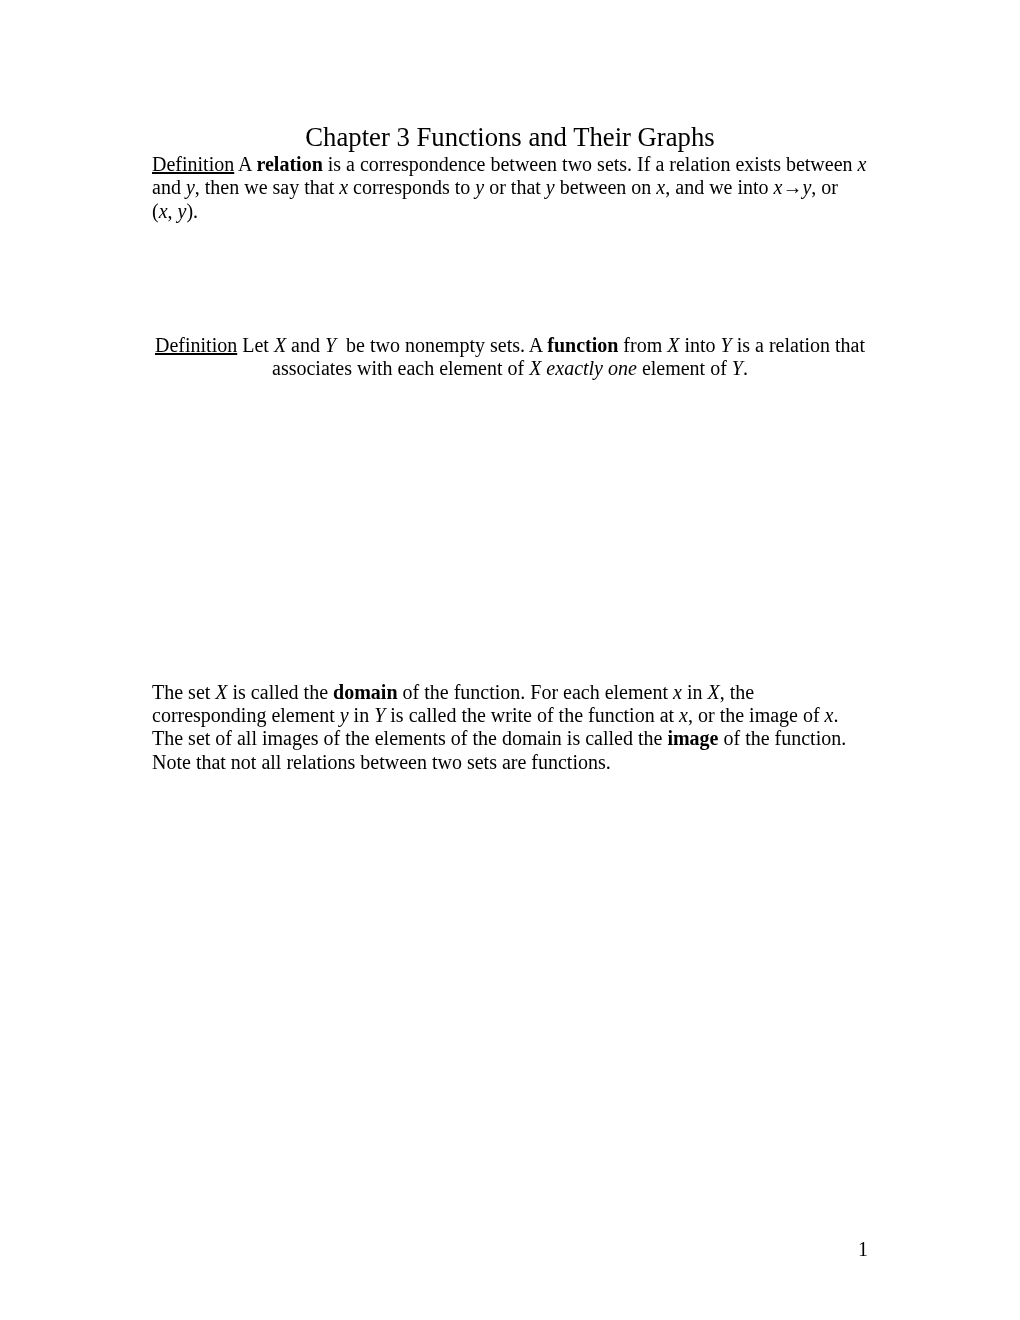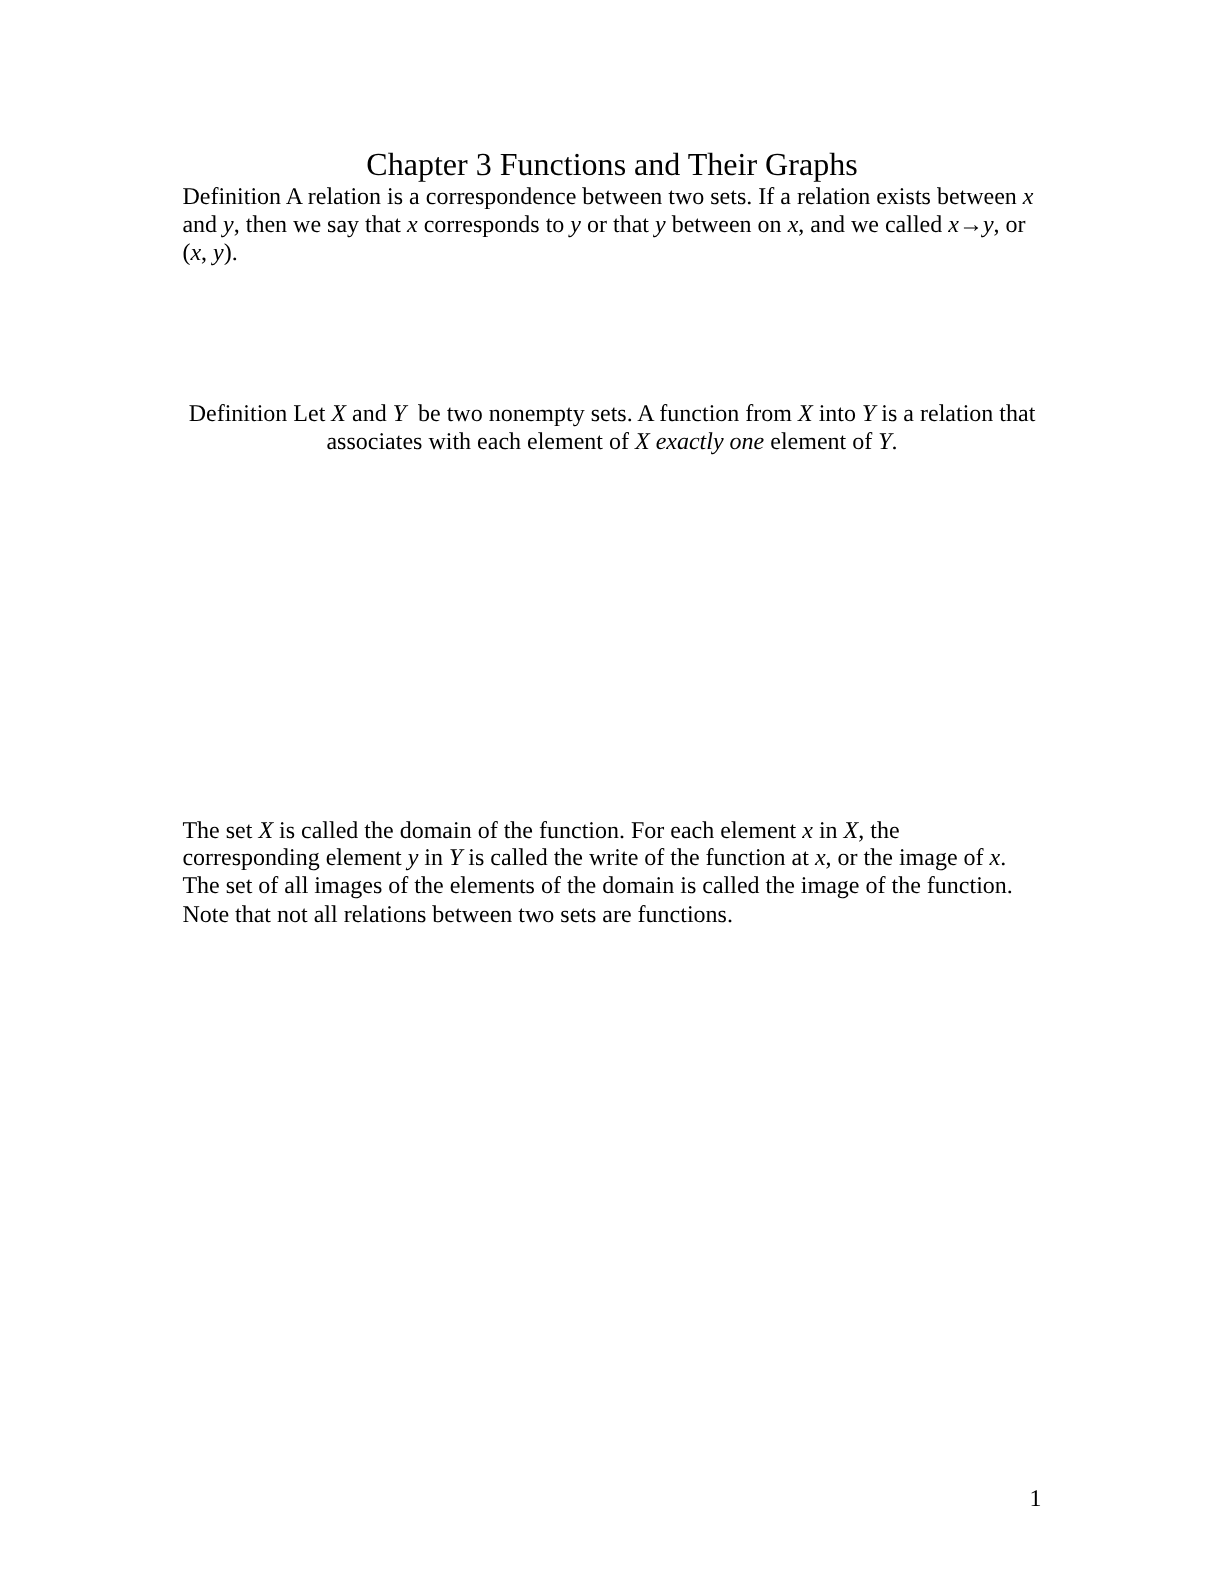--- a/index.html
+++ b/index.html
@@ -53,32 +53,32 @@
   .para-domain-range { margin-top: 300px; }
   .para-example-1 { margin-top: 22px; }
   .page-number {
     position: absolute;
     top: 1238px;
     right: 152px;
     font-size: 20px;
     line-height: 23.33px;
     text-align: right;
   }
-  .u { }
-  .b { font-weight: normal; margin-top: 48px; }
+  .u { text-decoration: underline; }
+  .b { font-weight: bold; margin-top: 48px; }
   .i { font-style: italic; }
 </style>
 </head>
 <body>
 
 <div class="page">
   <div class="page-content">
     <div class="doc-title">Chapter 3 Functions and Their Graphs</div>
     <div class="para para-definition-relation"><span class="u">Definition</span><span> A </span><span class="b">relation</span><span> is a correspondence between two sets. If a relation exists between </span><span class="i">x</span><span>
-and </span><span class="i">y</span><span>, then we say that </span><span class="i">x</span><span> corresponds to </span><span class="i">y</span><span> or that </span><span class="i">y</span><span> between on </span><span class="i">x</span><span>, and we called </span><span class="i">x</span><span>→</span><span class="i">y</span><span>, or
+and </span><span class="i">y</span><span>, then we say that </span><span class="i">x</span><span> corresponds to </span><span class="i">y</span><span> or that </span><span class="i">y</span><span> between on </span><span class="i">x</span><span>, and we into </span><span class="i">x</span><span>→</span><span class="i">y</span><span>, or
 (</span><span class="i">x</span><span>, </span><span class="i">y</span><span>).</span></div>
     <div class="para para-definition-function"><span class="u">Definition</span><span> Let </span><span class="i">X</span><span> and </span><span class="i">Y</span><span>  be two nonempty sets. A </span><span class="b">function</span><span> from </span><span class="i">X</span><span> into </span><span class="i">Y</span><span> is a relation that
 associates with each element of </span><span class="i">X exactly one</span><span> element of </span><span class="i">Y</span><span>.</span></div>
     <div class="para para-domain-range"><span>The set </span><span class="i">X</span><span> is called the </span><span class="b">domain</span><span> of the function. For each element </span><span class="i">x</span><span> in </span><span class="i">X</span><span>, the
 corresponding element </span><span class="i">y</span><span> in </span><span class="i">Y</span><span> is called the write of the function at </span><span class="i">x</span><span>, or the image of </span><span class="i">x</span><span>.
 The set of all images of the elements of the domain is called the </span><span class="b">image</span><span> of the function.
 Note that not all relations between two sets are functions.</span></div>
   </div>
   <div class="page-number">1</div>
 </div>

